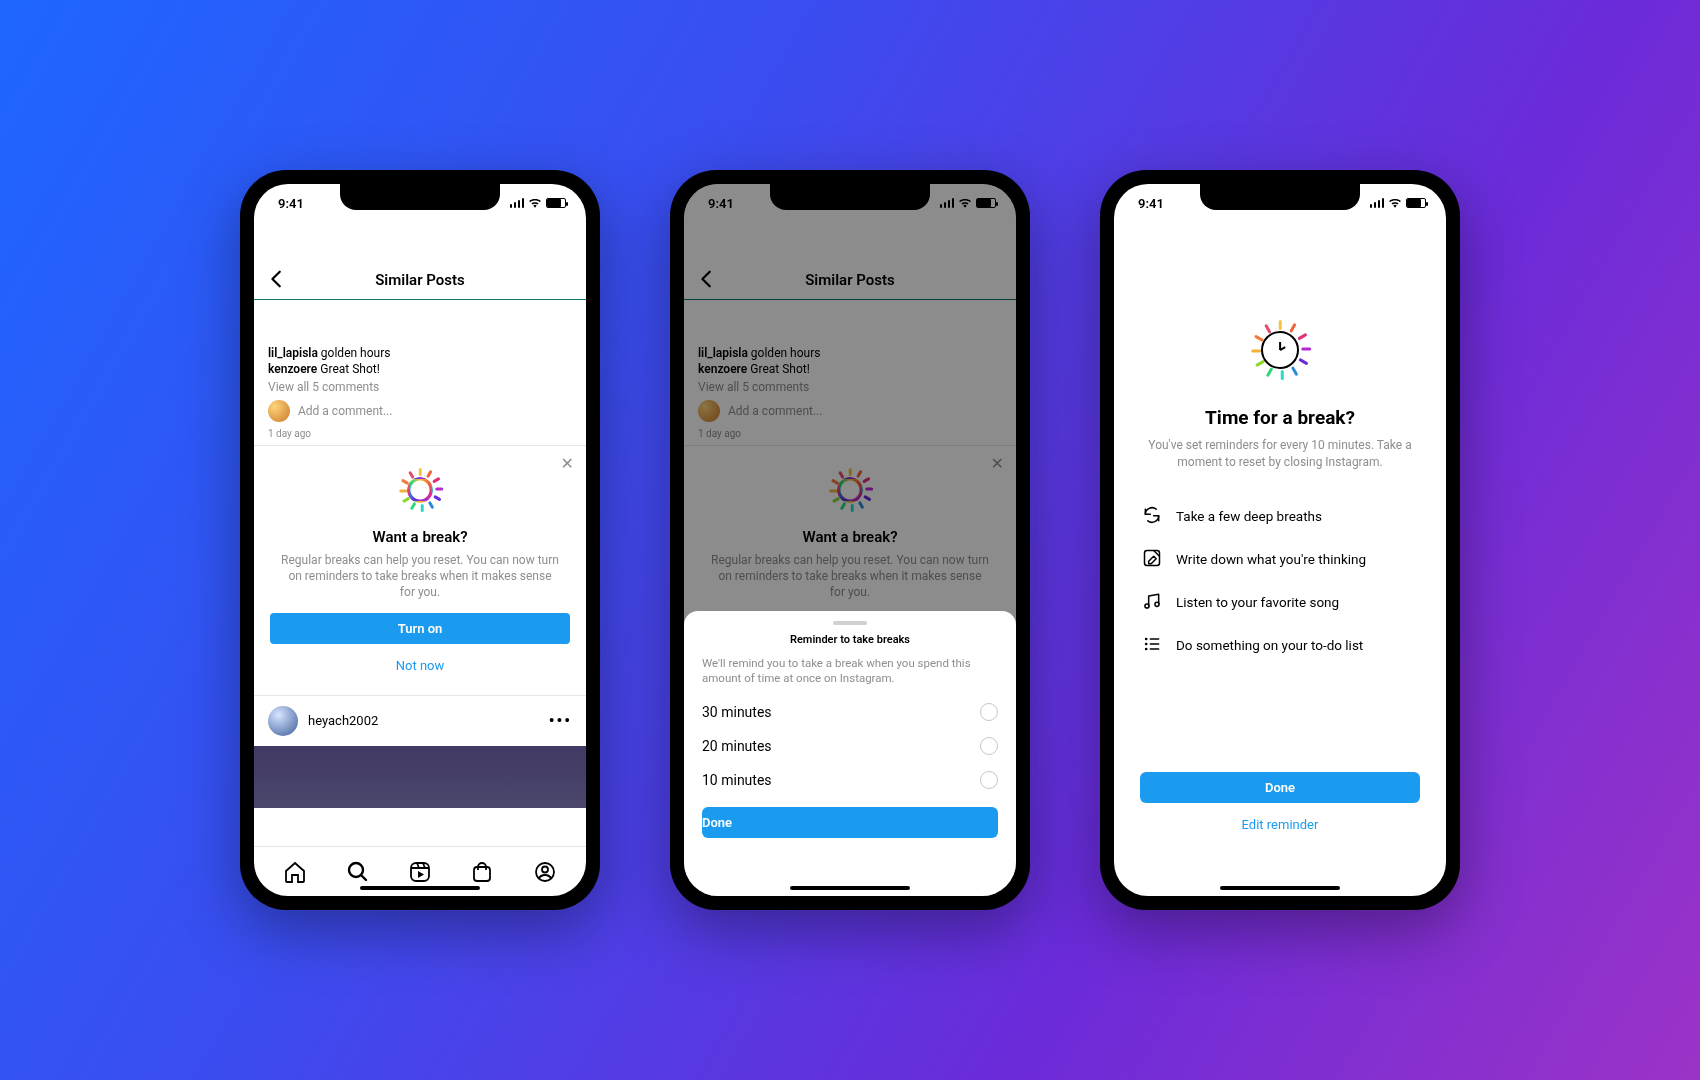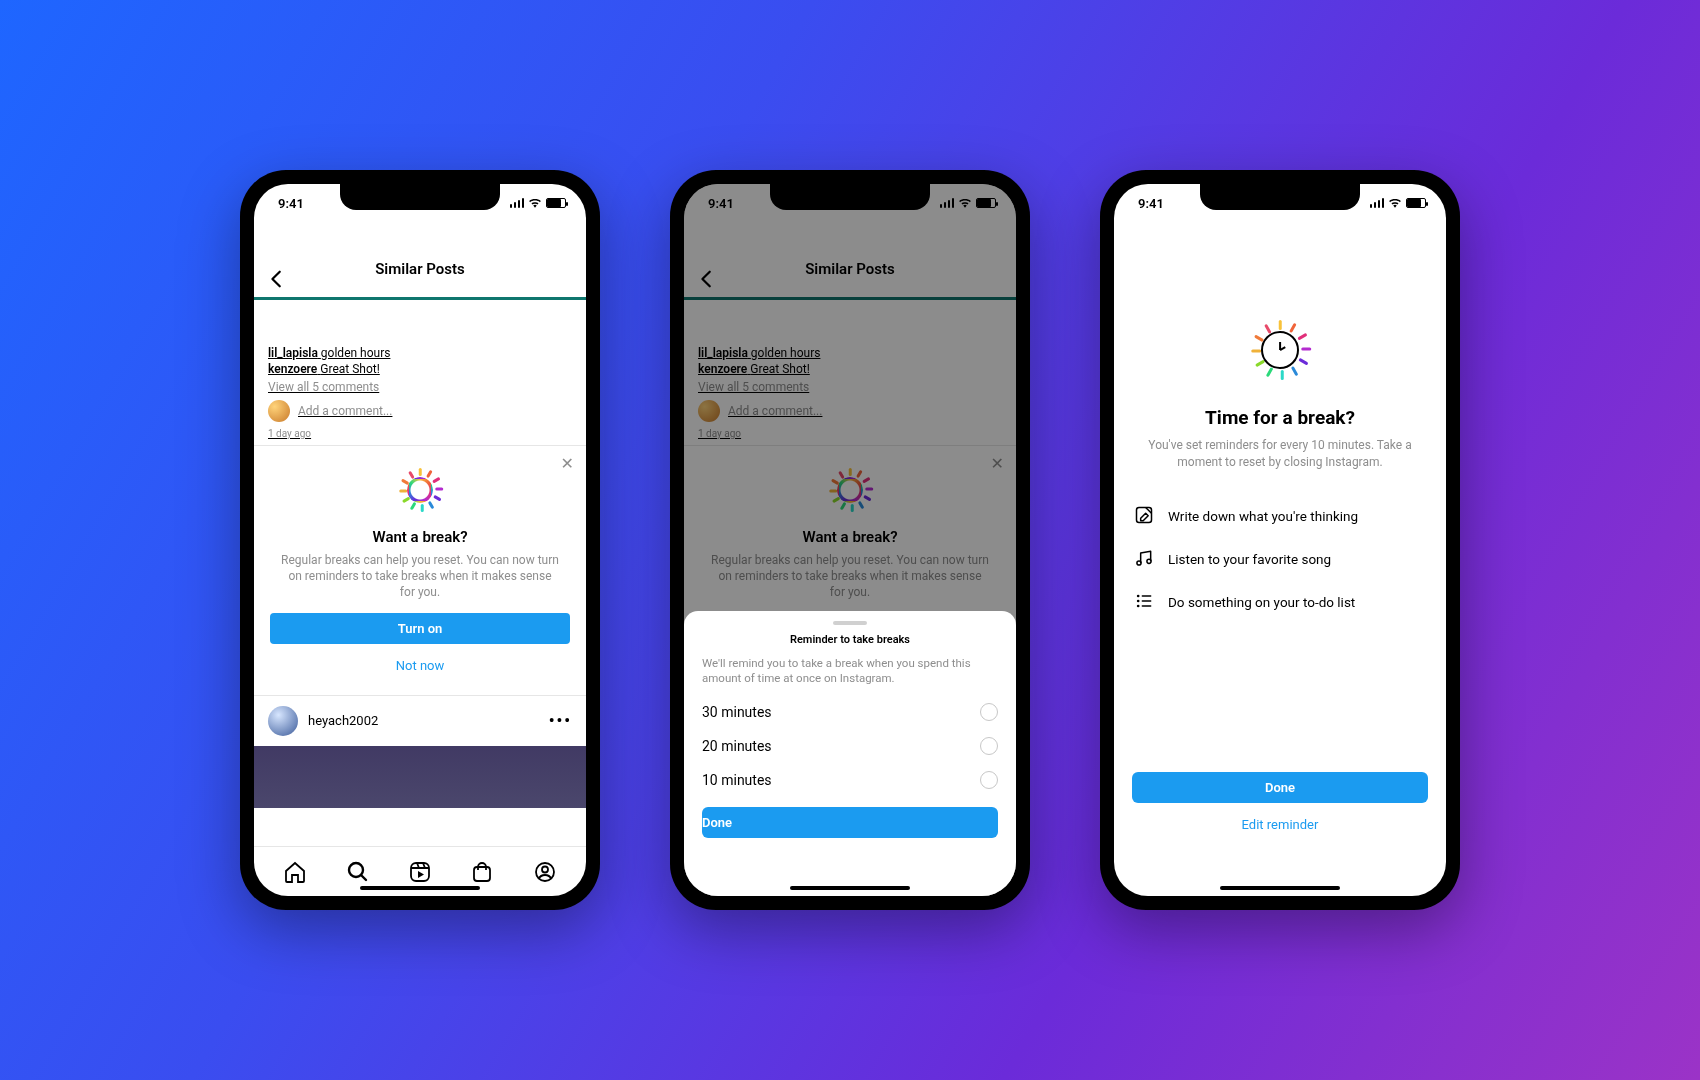--- a/index.html
+++ b/index.html
@@ -48,29 +48,29 @@
   .sig-bars { display:flex; align-items:end; gap:1.5px; }
   .sig-bars span { width:2.5px; background:#000; border-radius:1px; }
   .sig-bars span:nth-child(1){height:4px} .sig-bars span:nth-child(2){height:6px}
   .sig-bars span:nth-child(3){height:8px} .sig-bars span:nth-child(4){height:10px}
   .wifi { width:14px; height:10px; }
   .batt { width:20px; height:10px; border:1px solid #000; border-radius:2px; position:relative; }
   .batt::after{content:"";position:absolute;right:-3px;top:2.5px;width:2px;height:4px;background:#000;border-radius:1px;}
   .batt i{display:block;background:#000;height:100%;width:80%;border-radius:1px;}
 
   
-  .nav-header { height: 40px; display:flex; justify-content:center; position:relative; border-bottom:3px solid #0f766e; }
+  .nav-header { height: 40px; display:flex; align-items:center; justify-content:center; position:relative; border-bottom:1px solid #0f766e; }
   .nav-header .back { position:absolute; left:12px; top:8px; }
   .nav-title { font-size:15px; font-weight:600; }
 
   
   .content { flex:1; overflow:hidden; position:relative; }
   .scroll { position:absolute; inset:0; }
 
-  .comments { padding: 8px 14px 6px; font-size:12px;text-decoration:underline; }
+  .comments { padding: 8px 14px 6px; font-size:12px; }
   .comments .row { margin-bottom:2px; }
   .comments .user { font-weight:600; }
   .view-all { color:#8e8e8e; font-size:12px; margin:4px 0 6px; }
   .add-comment { display:flex; align-items:center; gap:8px; }
   .avatar { width:22px; height:22px; border-radius:50%; background: radial-gradient(circle at 30% 30%, #ffd37a, #c97a2a); }
   .add-comment .ph { color:#8e8e8e; font-size:12px; }
   .timestamp { color:#8e8e8e; font-size:10px; margin-top:6px; }
 
   .divider { height:1px; background:#e6e6e6; }
 
@@ -119,21 +119,21 @@
   .grabber { width:34px; height:4px; background:#d0d0d0; border-radius:3px; margin:0 auto 8px; }
   .sheet-title { font-size:11px; font-weight:600; text-align:center; margin-bottom:10px; }
   .sheet-desc { font-size:11.5px; color:#8e8e8e; line-height:1.35; margin-bottom:8px; }
   .option { display:flex; align-items:center; justify-content:space-between; padding:8px 0; font-size:14px; }
   .radio { width:18px; height:18px; border:1.6px solid #c7c7c7; border-radius:50%; position:relative; }
   .radio.on { border-color:#1b9bf0; background:#1b9bf0; }
   .radio.on::after{content:"";position:absolute;inset:5px;background:#fff;border-radius:50%;}
   .sheet .btn-primary { margin-top:10px; border-radius:6px; }
 
   
-  .break-screen { padding: 20px 18px 0; text-align:center; flex:1; display:flex; flex-direction:column; }
+  .break-screen { padding: 20px 26px 0; text-align:center; flex:1; display:flex; flex-direction:column; }
   .break-title { font-size:19px; font-weight:700; margin-bottom:8px; }
   .break-sub { font-size:12px; color:#8e8e8e; line-height:1.4; padding:0 6px; }
   .tips { text-align:left; margin-top:24px; }
   .tip { display:flex; align-items:center; gap:14px; padding:10px 2px; font-size:13.5px; }
   .tip svg { flex:0 0 20px; }
   .break-actions { margin-top:auto; padding-bottom:58px; }
   .break-actions .btn-primary { border-radius:6px; }
   .break-actions .btn-secondary { }
 
   
@@ -394,20 +394,27 @@
             <span style="transform: rotate(330deg) translate(-50%, -30px); background: rgb(232, 74, 106);"></span>
           </div>
         <div class="clock-face"></div>
       </div>
       <div class="break-title">Time for a break?</div>
       <div class="break-sub">You've set reminders for every 10 minutes. Take a moment to reset by closing Instagram.</div>
 
       <div class="tips" id="tips-list">
           <div class="tip">
             <span><svg width="20" height="20" viewBox="0 0 24 24">
+                <path d="M4 11a8 8 0 0 1 13-6M20 13a8 8 0 0 1-13 6" fill="none" stroke="#000" stroke-width="1.8" stroke-linecap="round"></path>
+                <path d="M4 5v6h6M20 19v-6h-6" fill="none" stroke="#000" stroke-width="1.8" stroke-linecap="round" stroke-linejoin="round"></path>
+              </svg></span>
+            <span>Take a few deep breaths</span>
+          </div>
+          <div class="tip">
+            <span><svg width="20" height="20" viewBox="0 0 24 24">
                 <rect x="3" y="3" width="18" height="18" rx="3" fill="none" stroke="#000" stroke-width="1.8"></rect>
                 <path d="M14 3l7 7M8 16l6-6 3 3-6 6H8v-3z" fill="none" stroke="#000" stroke-width="1.8" stroke-linejoin="round"></path>
               </svg></span>
             <span>Write down what you're thinking</span>
           </div>
           <div class="tip">
             <span><svg width="20" height="20" viewBox="0 0 24 24">
                 <path d="M8 18V6l12-2v12" fill="none" stroke="#000" stroke-width="1.8" stroke-linejoin="round"></path>
                 <circle cx="6" cy="18" r="2.5" fill="none" stroke="#000" stroke-width="1.8"></circle>
                 <circle cx="18" cy="16" r="2.5" fill="none" stroke="#000" stroke-width="1.8"></circle>

